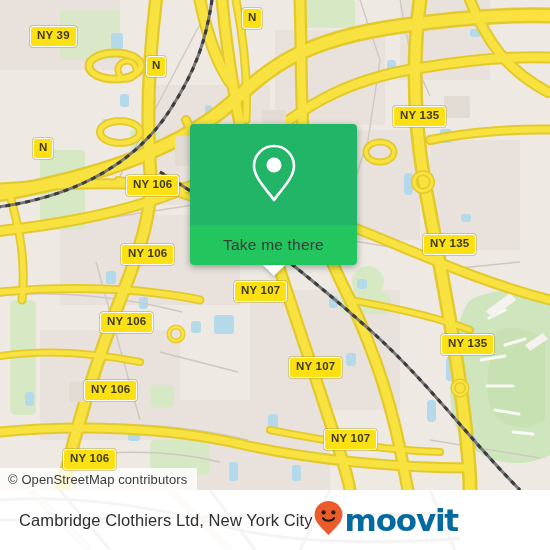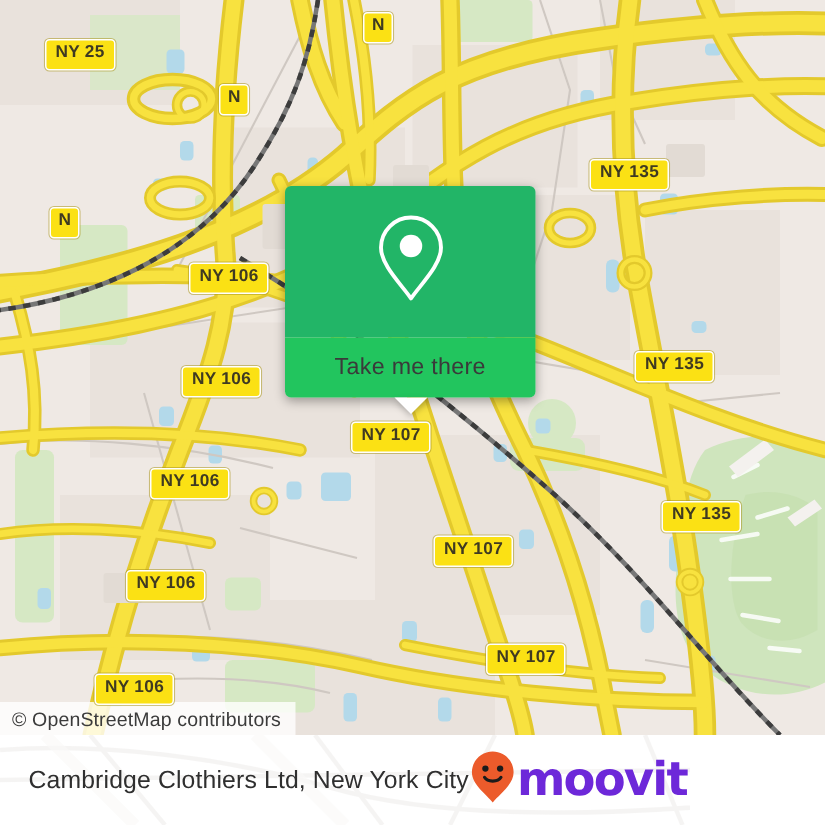--- a/index.html
+++ b/index.html
@@ -61,21 +61,21 @@
     position:absolute;left:0;top:-490px;width:550px;height:550px;
     opacity:.13;pointer-events:none;
   }
   #footer .inner{
     position:relative;height:60px;display:flex;align-items:center;
     justify-content:space-between;padding:0 19px;box-sizing:border-box;
   }
   #place-name{font-size:16.5px;color:#2f2f2f;letter-spacing:.1px;white-space:nowrap;}
   #brand{display:flex;align-items:center;gap:1px;}
   #brand .wordmark{
-    font-size:31px;color:#6d28d9;font-weight:bold;letter-spacing:-1.2px;
+    font-size:31px;color:#0369a1;font-weight:bold;letter-spacing:-1.2px;
     font-family:"DejaVu Sans","Liberation Sans",sans-serif;
   }
 
   
   .shield{
     position:absolute;
     background:#fbe114;border:1.6px solid #ffffff;
     border-radius:3px;
     color:#3f3a22;font-weight:bold;
     font-family:"Liberation Sans","DejaVu Sans",sans-serif;
@@ -275,21 +275,21 @@
           <rect x="262" y="110" width="24" height="22" rx="2"></rect>
           <rect x="444" y="96" width="26" height="22" rx="2"></rect>
           <rect x="333" y="196" width="22" height="18" rx="2"></rect>
           <rect x="69" y="382" width="26" height="20" rx="2"></rect>
           <rect x="288" y="160" width="18" height="16" rx="2"></rect>
         </g>
       </g>
     </svg>
 
     <div id="shields">
-        <div class="shield route" style="left: 30px; top: 26px;">NY 25</div>
+        <div class="shield route" style="left: 30px; top: 26px;">NY 39</div>
         <div class="shield mini" style="left: 146px; top: 56px;">N</div>
         <div class="shield mini" style="left: 242px; top: 8px;">N</div>
         <div class="shield mini" style="left: 33px; top: 138px;">N</div>
         <div class="shield route" style="left: 393px; top: 106px;">NY 135</div>
         <div class="shield route" style="left: 423px; top: 234px;">NY 135</div>
         <div class="shield route" style="left: 441px; top: 334px;">NY 135</div>
         <div class="shield route" style="left: 126px; top: 175px;">NY 106</div>
         <div class="shield route" style="left: 121px; top: 244px;">NY 106</div>
         <div class="shield route" style="left: 100px; top: 312px;">NY 106</div>
         <div class="shield route" style="left: 84px; top: 380px;">NY 106</div>

